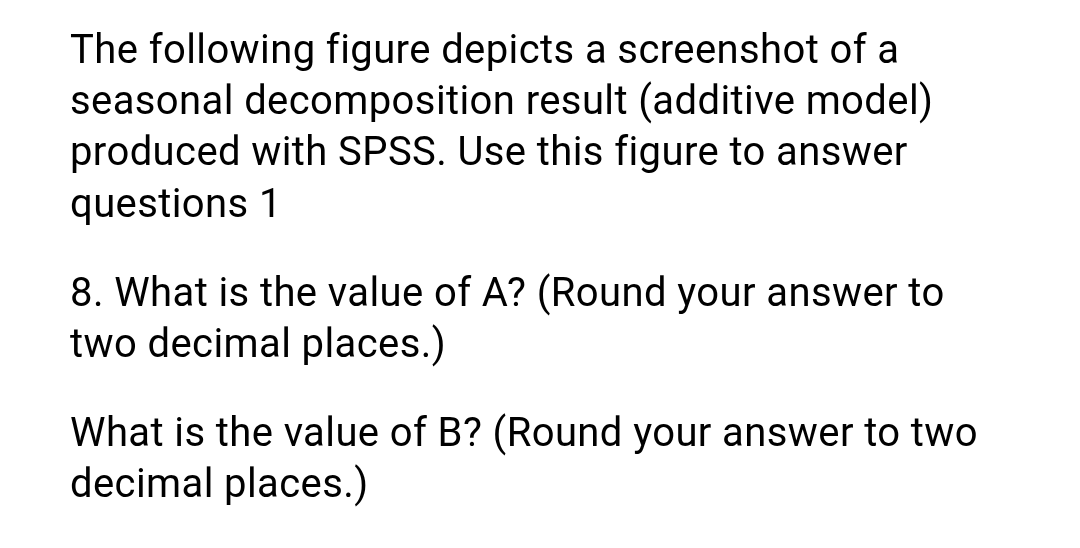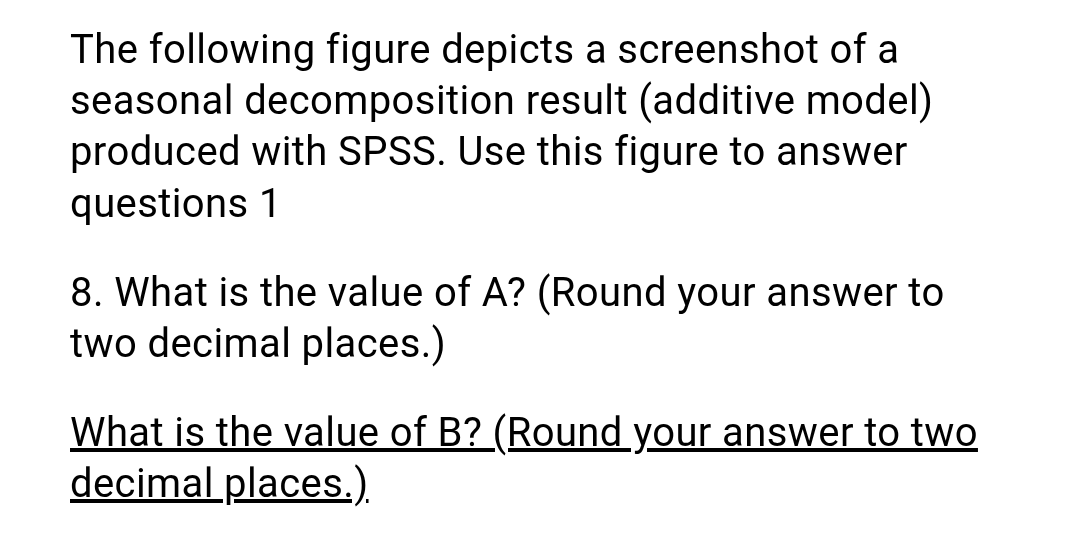--- a/index.html
+++ b/index.html
@@ -17,21 +17,20 @@
     }
     .paragraph {
       font-size: 40px;
       line-height: 1.28;
       font-weight: 400;
       letter-spacing: 0.01em;
       margin-bottom: 38px;
     }
     .paragraph:last-child {
       margin-bottom: 0;
-      text-decoration: underline;
     }
   </style>
 </head>
 <body>
 
 <p class="paragraph">The following figure depicts a screenshot of a seasonal decomposition result (additive model) produced with SPSS. Use this figure to answer questions 1</p>
 <p class="paragraph">8. What is the value of A? (Round your answer to two decimal places.)</p>
 <p class="paragraph">What is the value of B? (Round your answer to two decimal places.)</p>
 
 </body></html>

